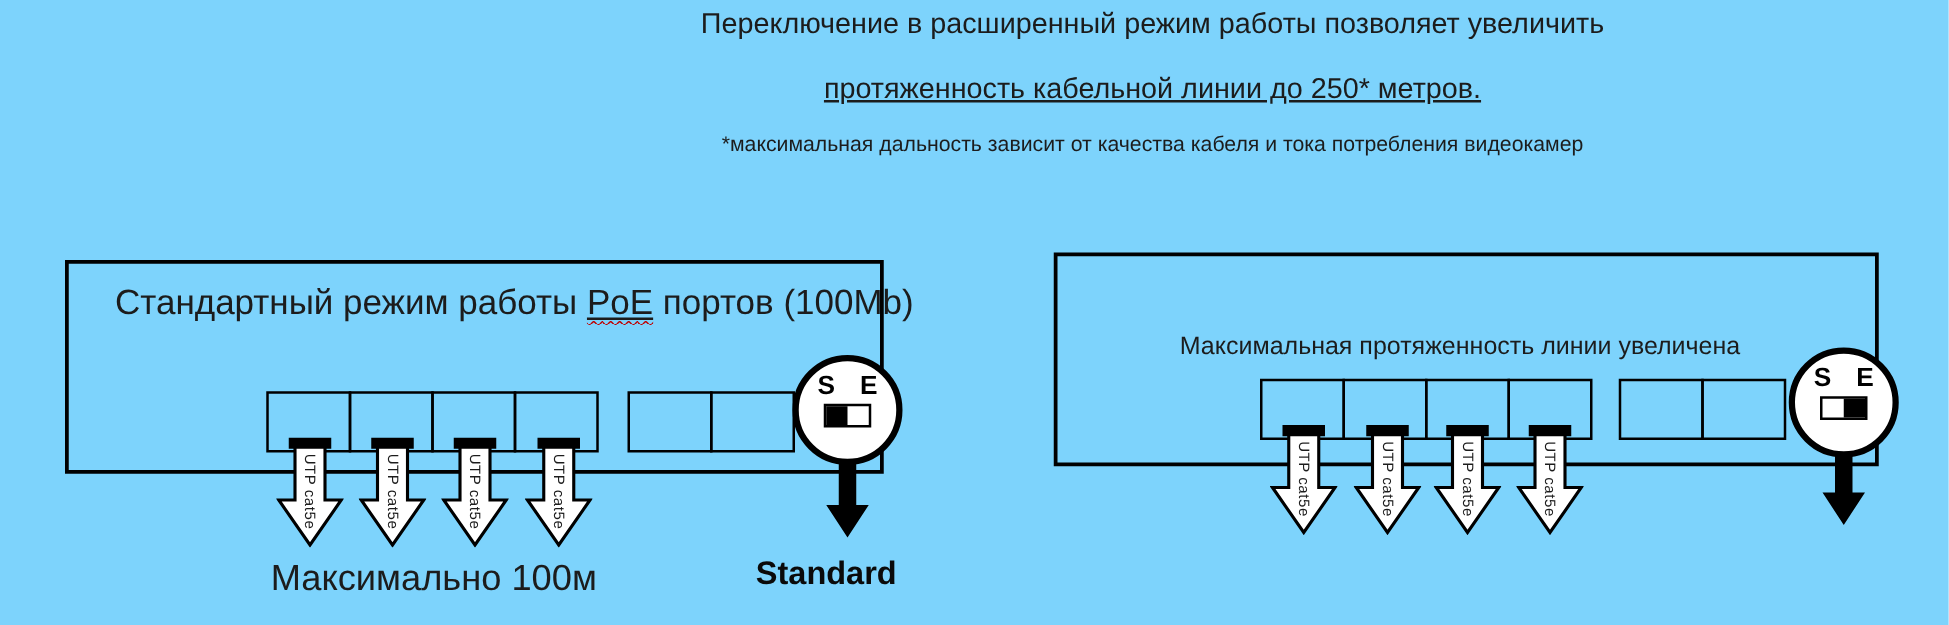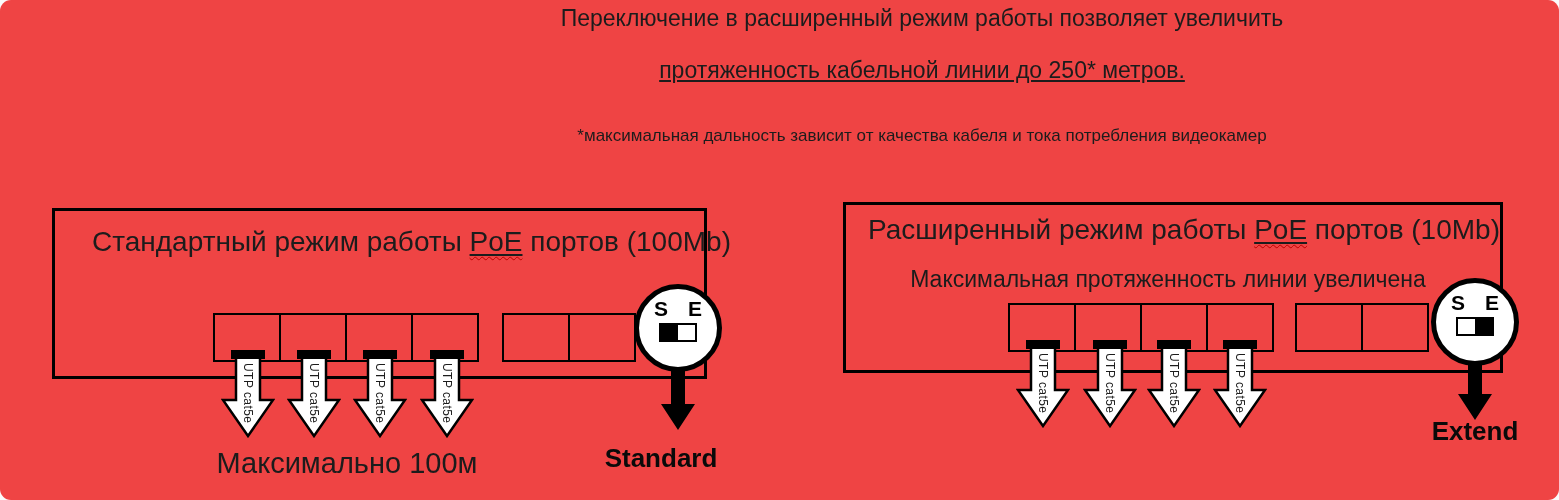--- a/index.html
+++ b/index.html
@@ -1,30 +1,29 @@
 <!DOCTYPE html>
 <html><head>
 <meta charset="utf-8">
 <style>
   html,body{margin:0;padding:0;background:#fbfbfb;}
   #stage{
     position:relative;width:1559px;height:500px;overflow:hidden;
-    background:#ef4444;color:#1c1c1c;
+    background:#7dd3fc;color:#1c1c1c;
     font-family:"Liberation Sans", sans-serif;
-    border-radius:11px;
   }
   .abs{position:absolute;}
   
   .intro{left:285px;width:1274px;text-align:center;}
   .intro-main{font-size:23px;}
   .intro-foot{font-size:17px;}
   
   .switch-box{border:3px solid #000;background:transparent;}
   .box-title{font-size:28px;text-align:left;white-space:nowrap;}
-  .box-subtitle{font-size:23px;text-align:center;white-space:nowrap;}
+  .box-subtitle{font-size:20px;text-align:center;white-space:nowrap;}
   .poe{text-decoration:underline;text-decoration-thickness:1.5px;text-underline-offset:3px;}
   .poe-sq{text-decoration:underline wavy #c00000;text-decoration-thickness:1px;text-underline-offset:5px;}
   
   .ports{display:flex;}
   .port{width:64px;height:45px;border:2px solid #000;background:transparent;}
   .port + .port{margin-left:-2px;}
   
   .mode-circle{
     width:78px;height:78px;border:5px solid #000;border-radius:50%;
     background:#fff;z-index:6;box-sizing:content-box;
@@ -43,21 +42,21 @@
   
   .max-label{font-size:29px;text-align:center;white-space:nowrap;color:#1c1c1c;}
 </style>
 </head>
 <body>
 
 <div id="stage">
 
   <div class="abs intro intro-main" style="top:5px;">Переключение в расширенный режим работы позволяет увеличить</div>
   <div class="abs intro intro-main" style="top:57px;text-decoration:underline;">протяженность кабельной линии до 250* метров.</div>
-  <div class="abs intro intro-foot" style="top:106px;margin-top:20px;">*максимальная дальность зависит от качества кабеля и тока потребления видеокамер</div>
+  <div class="abs intro intro-foot" style="top:106px;">*максимальная дальность зависит от качества кабеля и тока потребления видеокамер</div>
 
   <div class="abs switch-box" style="left:52px;top:208px;width:649px;height:165px;"></div>
 
   <div class="abs box-title" style="left:92px;top:226px;width:618px;">
     <span>Стандартный режим работы </span><span class="poe"><span class="poe-sq">PoE</span></span><span> портов (100Mb)</span>
   </div>
 
   <div class="abs ports" style="left:213px;top:313px;">
     <div class="port"></div>
     <div class="port"></div>
@@ -101,23 +100,20 @@
     <div class="se-toggle pos-left">
       <div class="knob"></div>
     </div>
   </div>
   <div class="abs mode-label" style="left:581px;top:443px;width:160px;">Standard</div>
 
   <div class="abs max-label" style="left:172px;top:447px;width:350px;">Максимально 100м</div>
 
   <div class="abs switch-box" style="left:843px;top:202px;width:654px;height:165px;"></div>
 
-  <div class="abs box-title" style="left:868px;top:214px;width:600px;">
-    <span>Расширенный режим работы </span><span class="poe"><span class="poe-sq">PoE</span></span><span> портов (10Mb)</span>
-  </div>
   <div class="abs box-subtitle" style="left:868px;top:266px;width:600px;">Максимальная  протяженность линии увеличена</div>
 
   <div class="abs ports" style="left:1008px;top:303px;">
     <div class="port"></div>
     <div class="port"></div>
     <div class="port"></div>
     <div class="port"></div>
   </div>
   <div class="abs ports" style="left:1295px;top:303px;">
     <div class="port"></div>
@@ -150,16 +146,15 @@
   </svg>
   <div class="abs mode-circle" style="left:1431px;top:278px;">
     <div class="se-row">
       <span>S</span>
       <span>E</span>
     </div>
     <div class="se-toggle pos-right">
       <div class="knob"></div>
     </div>
   </div>
-  <div class="abs mode-label" style="left:1390px;top:416px;width:170px;">Extend</div>
 
 
 </div>
 
 </body></html>

